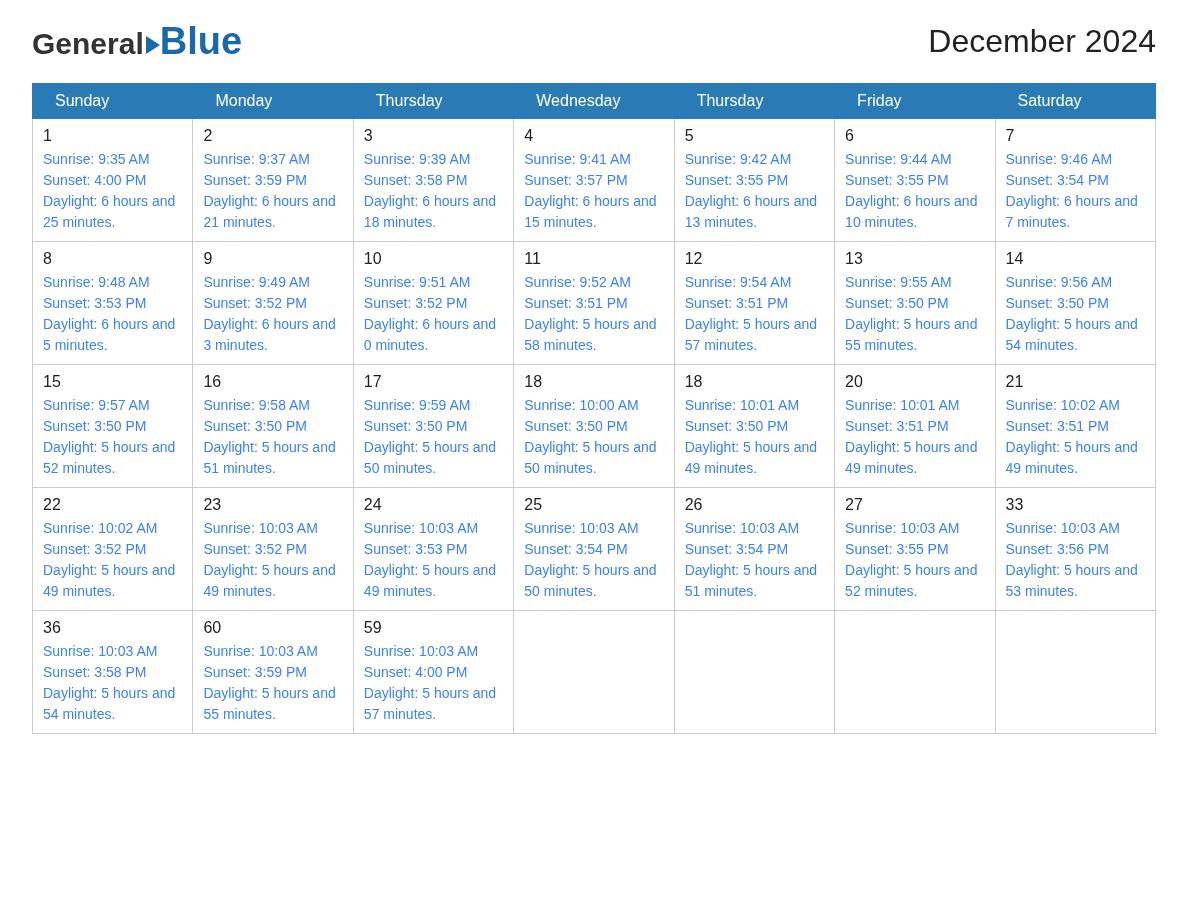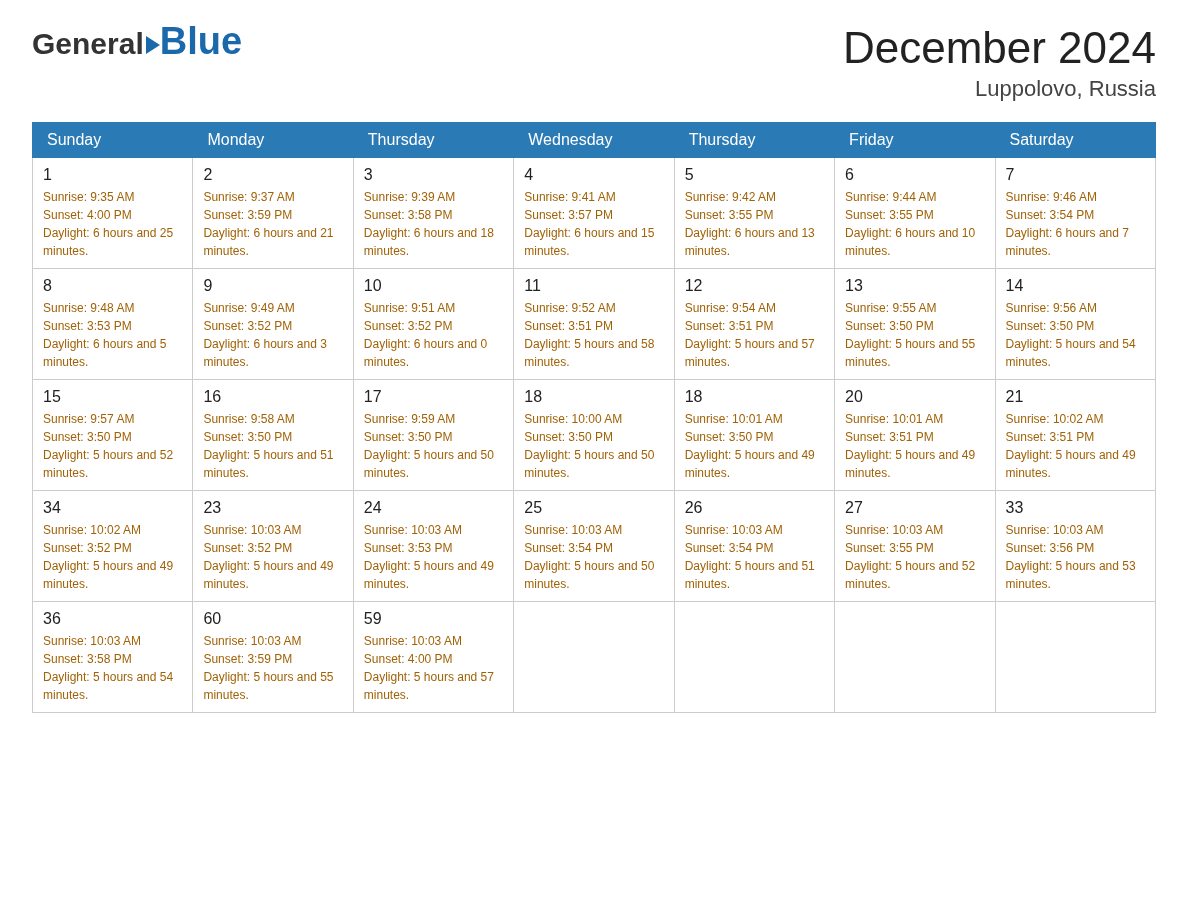--- a/index.html
+++ b/index.html
@@ -13,62 +13,62 @@
     .header {
       display: flex;
       justify-content: space-between;
       align-items: flex-start;
       margin-bottom: 20px;
     }
     .title-section {
       text-align: right;
     }
     .month-year {
-      font-size: 44px;
+      font-size: 32px;
       font-weight: normal;
       color: #222;
       line-height: 1.1;
     }
     .location {
       font-size: 22px;
       color: #444;
       margin-top: 4px;
     }
     table {
       width: 100%;
       border-collapse: collapse;
       table-layout: fixed;
     }
     th {
       background-color: #2a7ab5;
       color: #fff;
       font-size: 16px;
       font-weight: normal;
-      padding: 8px 14px;
+      padding: 8px 22px;
       text-align: left;
       border: 1px solid #2a7ab5;
     }
     td {
       vertical-align: top;
       padding: 8px 10px;
       border: 1px solid #ccc;
       font-size: 13.5px;
       color: #333;
       min-height: 100px;
     }
     .day-num {
       font-size: 16px;
       font-weight: normal;
       color: #222;
       display: block;
       margin-bottom: 4px;
     }
     .day-info {
-      font-size: 12px;
-      color: #a16207;
+      font-size: 14px;
+      color: #3b82f6;
       line-height: 1.5;
     }
     .logo-container {
       display: flex;
       flex-direction: row;
     }
     .logo-line1 {
       display: flex;
       align-items: center;
       font-size: 30px;
@@ -98,21 +98,20 @@
 <div class="header">
   <div class="logo-container">
     <div class="logo-line1">
       <span class="gen-black">General</span>
       <span class="gen-arrow"></span>
     </div>
     <div class="logo-line2">Blue</div>
   </div>
   <div class="title-section">
     <div class="month-year">December 2024</div>
-    <div class="location">Luppolovo, Russia</div>
   </div>
 </div>
 
 <table>
   <thead>
     <tr>
       <th>Sunday</th>
       <th>Monday</th>
       <th>Thursday</th>
       <th>Wednesday</th>
@@ -207,21 +206,21 @@
         <span class="day-num">20</span>
         <span class="day-info">Sunrise: 10:01 AM<br>Sunset: 3:51 PM<br>Daylight: 5 hours and 49 minutes.</span>
       </td>
         <td>
         <span class="day-num">21</span>
         <span class="day-info">Sunrise: 10:02 AM<br>Sunset: 3:51 PM<br>Daylight: 5 hours and 49 minutes.</span>
       </td>
       </tr>
       <tr>
         <td>
-        <span class="day-num">34</span>
+        <span class="day-num">22</span>
         <span class="day-info">Sunrise: 10:02 AM<br>Sunset: 3:52 PM<br>Daylight: 5 hours and 49 minutes.</span>
       </td>
         <td>
         <span class="day-num">23</span>
         <span class="day-info">Sunrise: 10:03 AM<br>Sunset: 3:52 PM<br>Daylight: 5 hours and 49 minutes.</span>
       </td>
         <td>
         <span class="day-num">24</span>
         <span class="day-info">Sunrise: 10:03 AM<br>Sunset: 3:53 PM<br>Daylight: 5 hours and 49 minutes.</span>
       </td>

